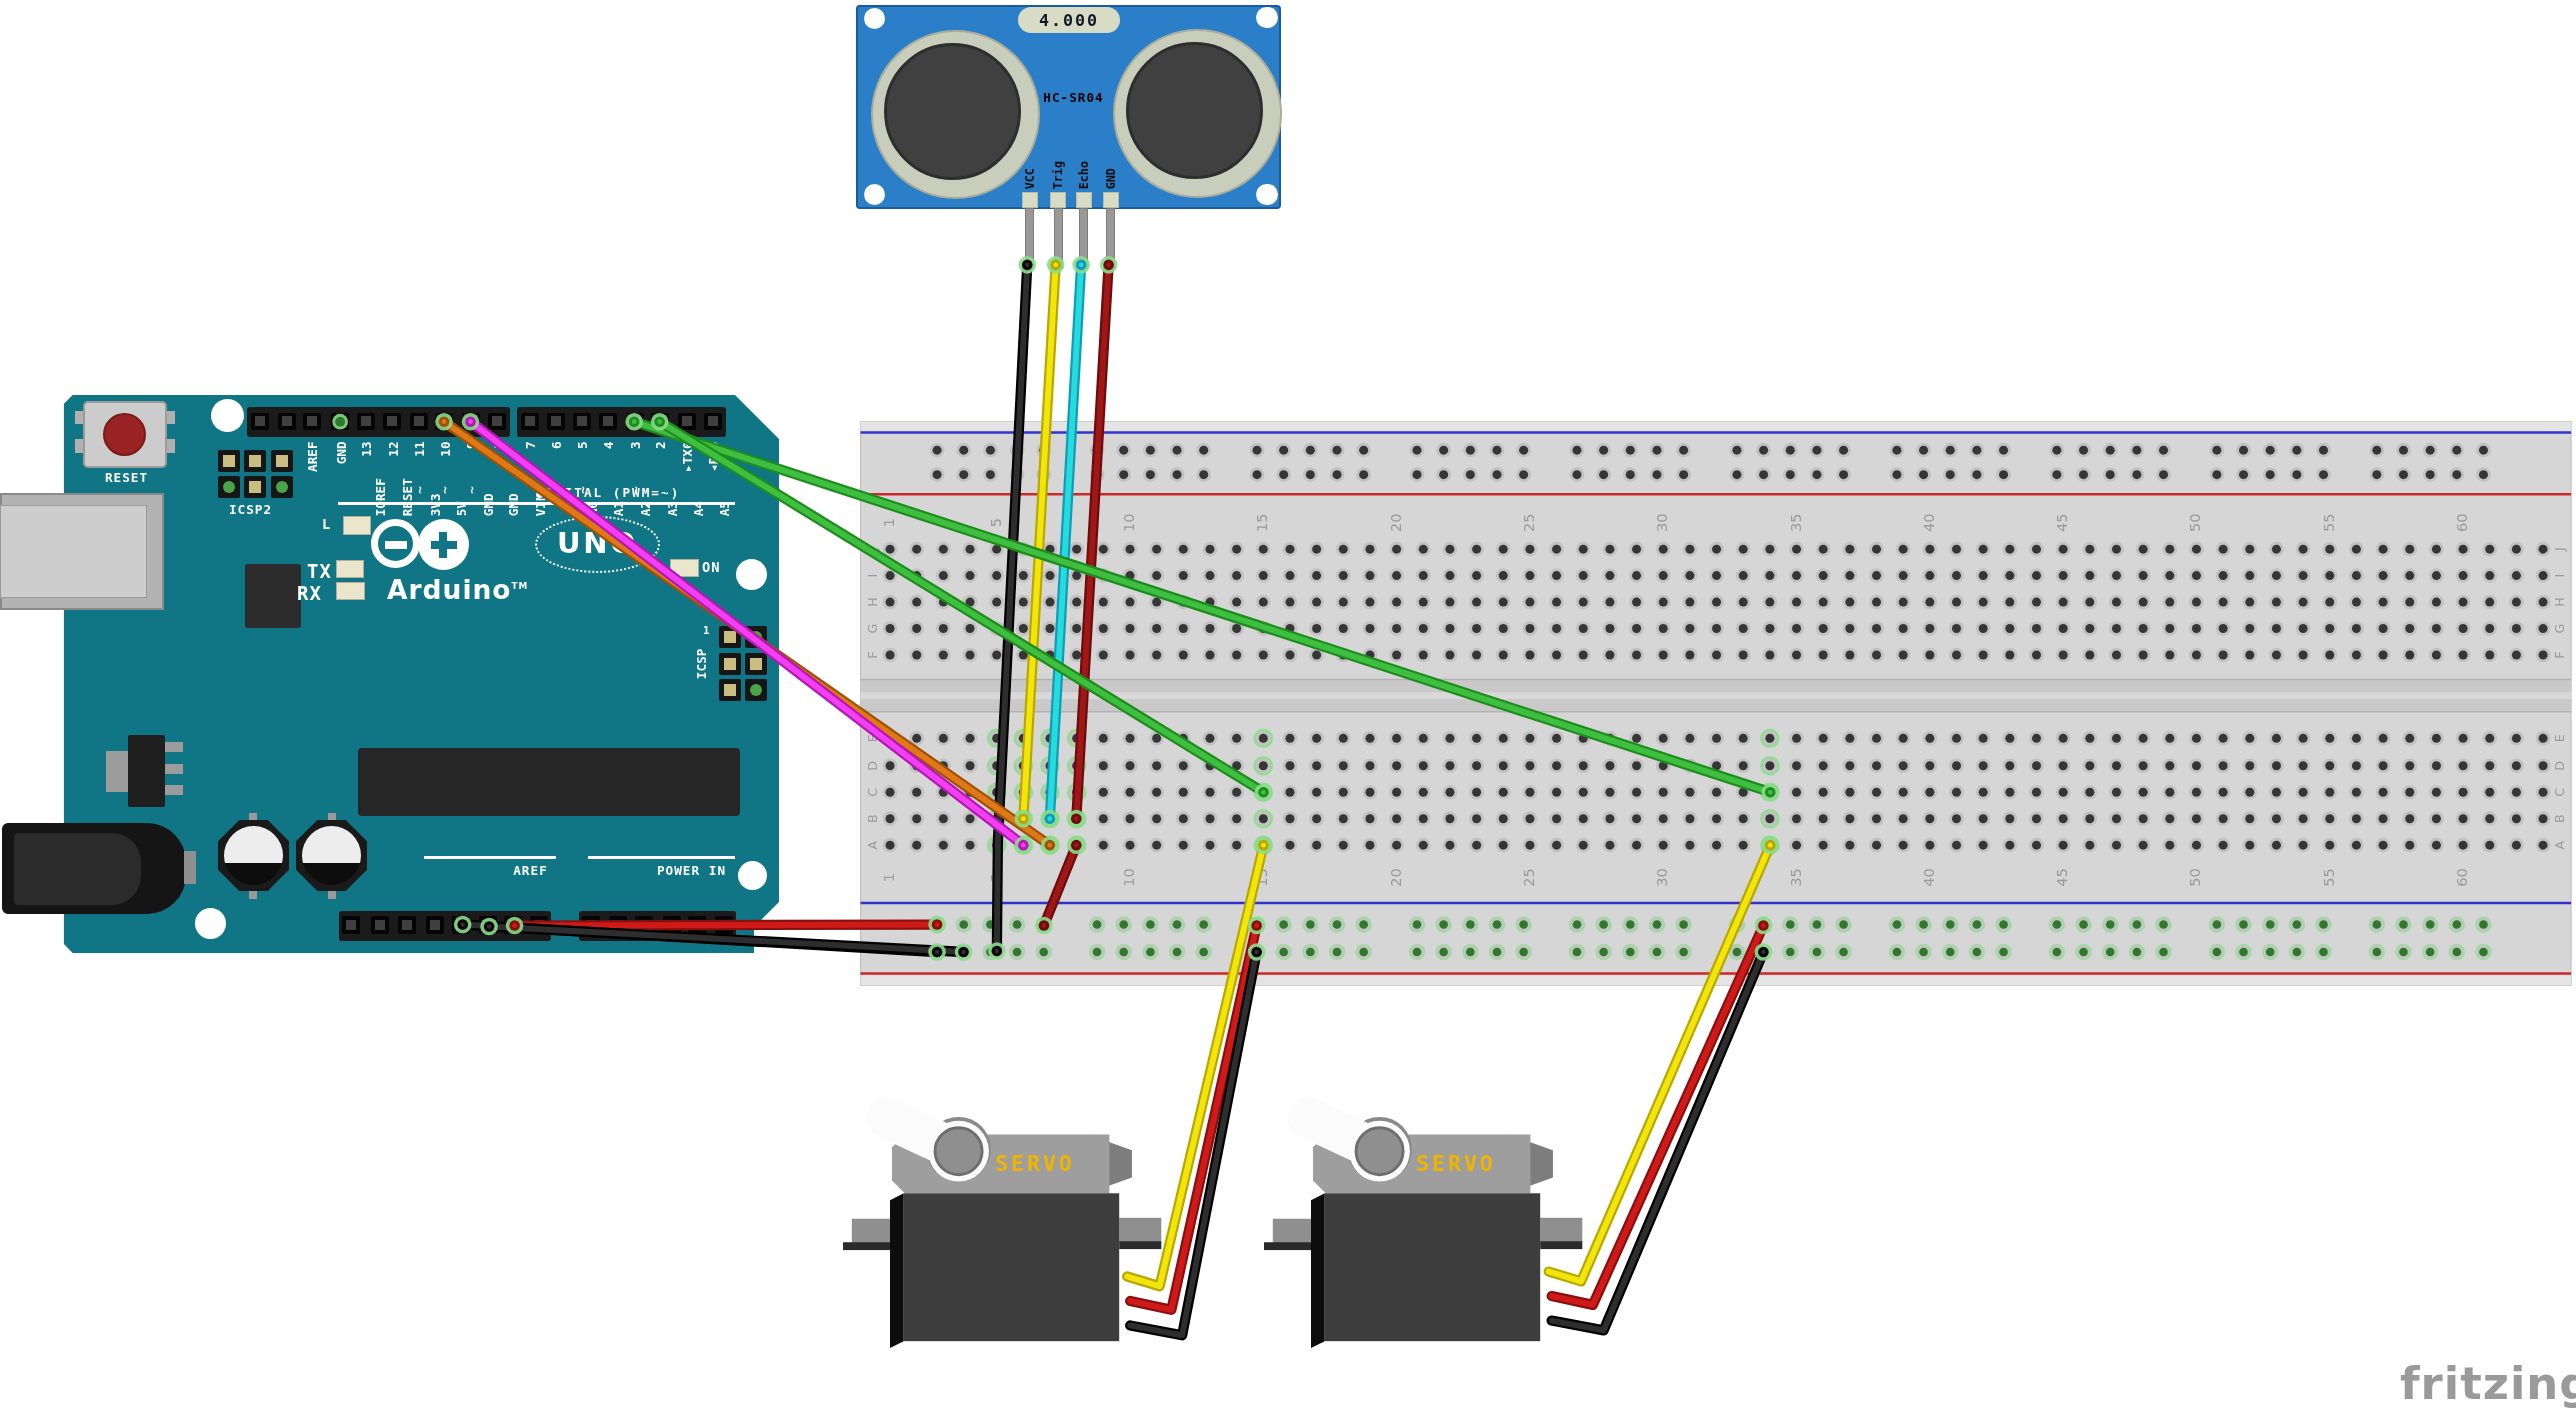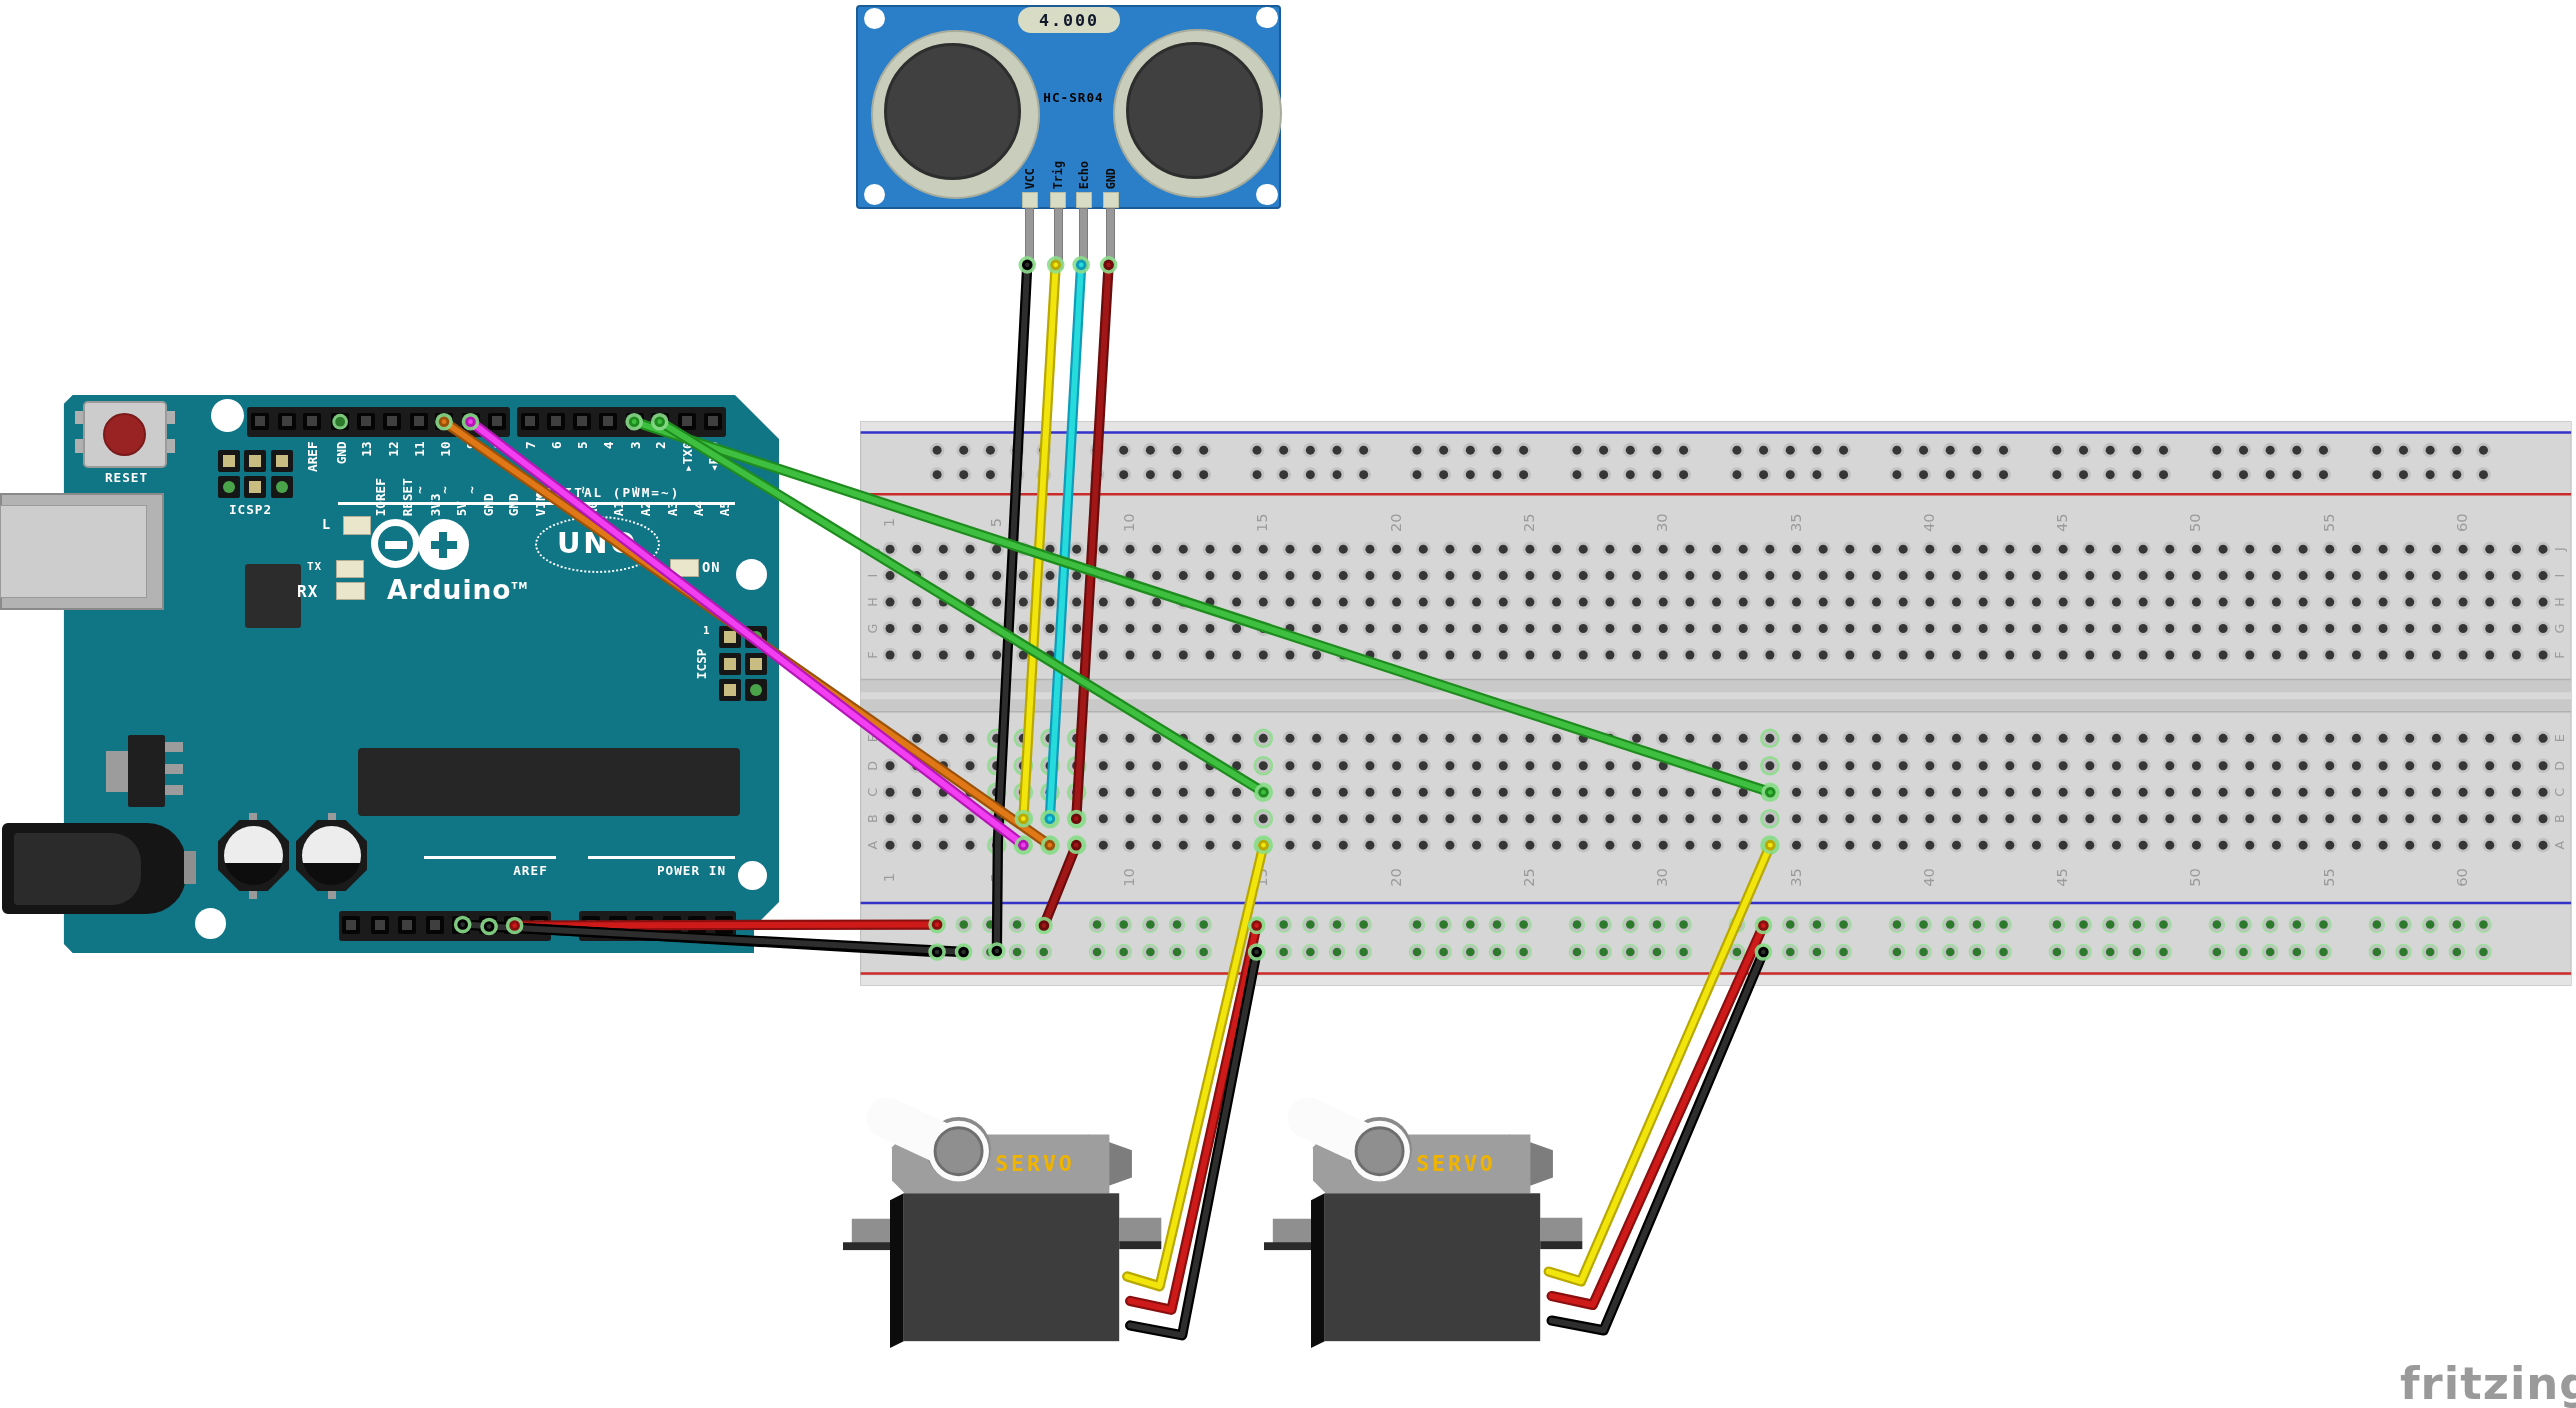--- a/index.html
+++ b/index.html
@@ -262,23 +262,23 @@
     <div class="lead" style="left:269px;top:496px"></div>
     <div class="cap-oct" style="left:237px;top:428px"></div>
     <div class="cap-in" style="left:243px;top:434px"></div>
 
     <div class="abs" style="left:299px;top:356px;width:382px;height:68px;background:#262626;border-radius:3.9px"></div>
     <div class="abs" style="left:186px;top:172px;width:56px;height:64px;background:#2c2c2c;border-radius:2.9px"></div>
 
     <div class="led" style="left:284px;top:124px;width:25.5px;height:16.7px"></div>
     <div class="wlbl" style="left:263px;top:124px;font-size:13.7px">L</div>
     <div class="led" style="left:277px;top:168px;width:25.5px;height:15.7px"></div>
-    <div class="wlbl" style="left:238px;top:168px;width:35px;text-align:center;font-size:11px">TX</div>
+    <div class="wlbl" style="left:238px;top:168px;width:35px;text-align:right;font-size:19px">TX</div>
     <div class="led" style="left:277px;top:190px;width:26.5px;height:15.7px"></div>
-    <div class="wlbl" style="left:238px;top:190px;width:35px;text-align:left;font-size:16px">RX</div>
+    <div class="wlbl" style="left:238px;top:190px;width:35px;text-align:left;font-size:19px">RX</div>
     <div class="led" style="left:611px;top:167px;width:26.5px;height:15.7px"></div>
     <div class="wlbl" style="left:643px;top:167px;font-size:13.7px">ON</div>
 
     <div class="abs" style="left:312px;top:127px;width:35px;height:35px;border:7.8px solid #fff;border-radius:50%"></div>
     <div class="abs" style="left:326px;top:149px;width:21.6px;height:7.8px;background:#fff"></div>
     <div class="abs" style="left:359px;top:127px;width:51px;height:51px;background:#fff;border-radius:50%"></div>
     <div class="abs" style="left:372px;top:149px;width:25.5px;height:7.8px;background:#107585"></div>
     <div class="abs" style="left:380px;top:140px;width:7.8px;height:25.5px;background:#107585"></div>
     <div class="wlbl" style="left:328px;top:182px;font:bold 26.5px 'DejaVu Sans',sans-serif;letter-spacing:1px">
       <span>Arduino</span><sup style="font-size:8.8px">TM</sup>

